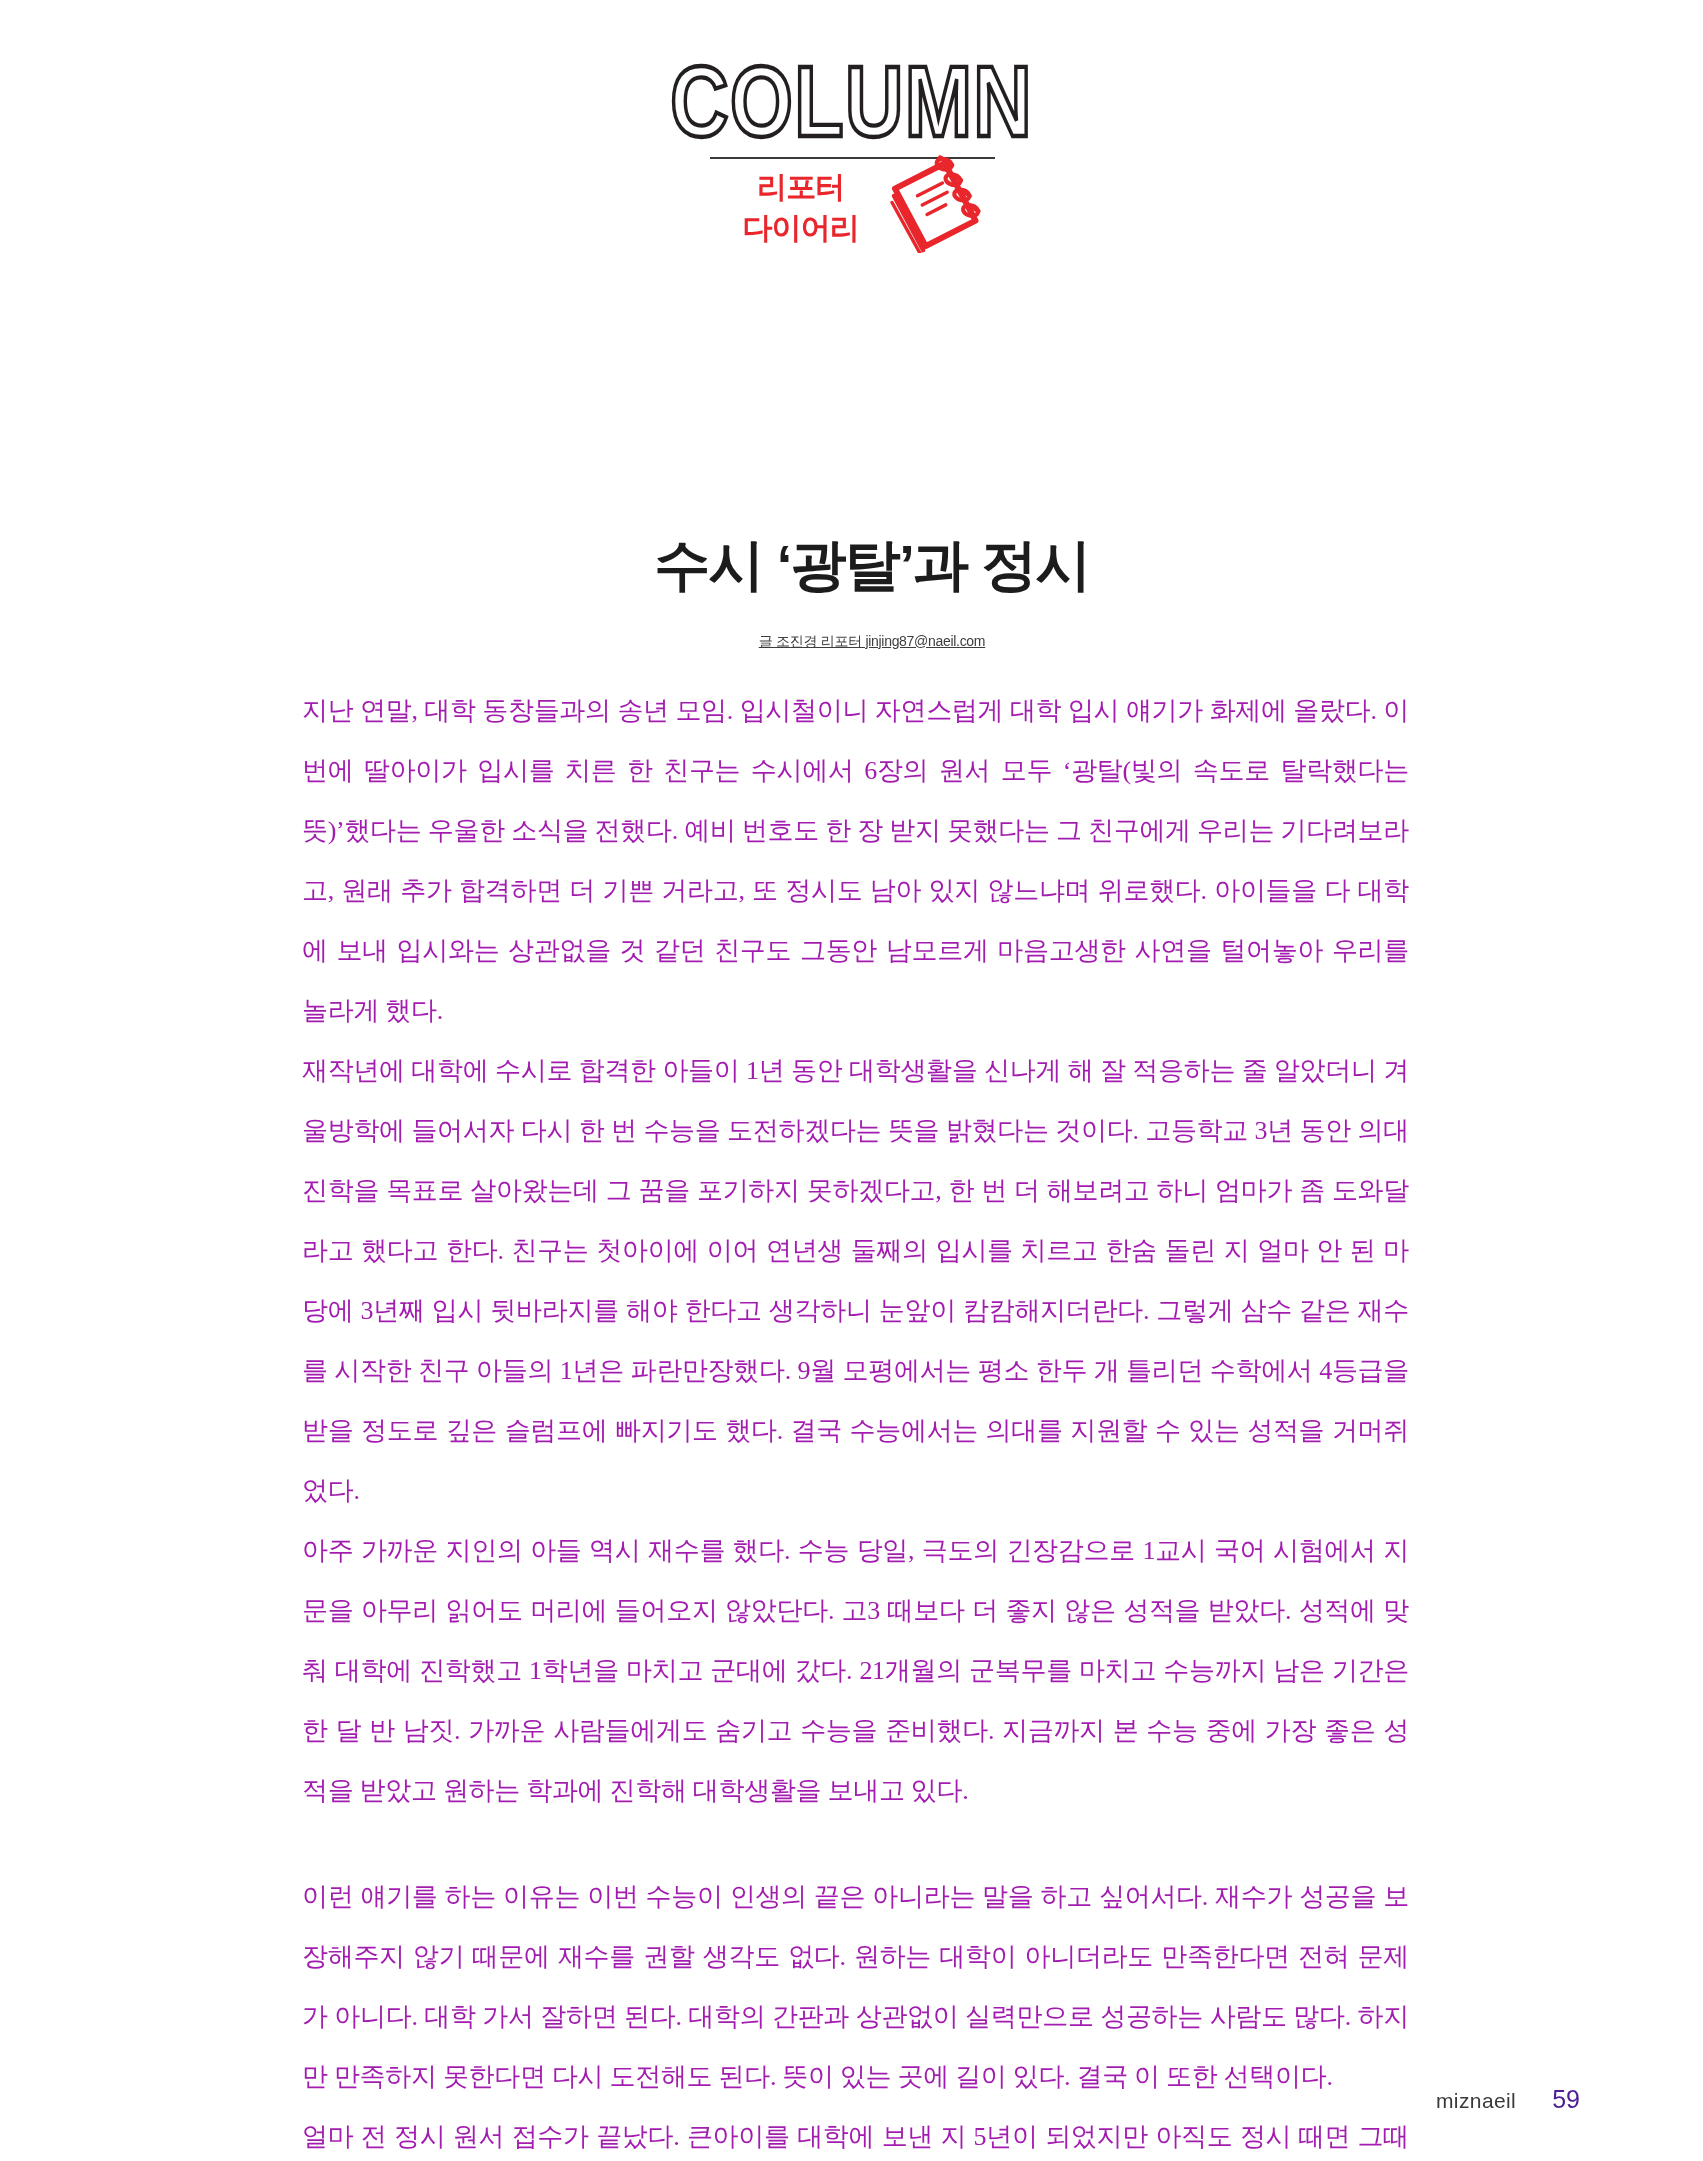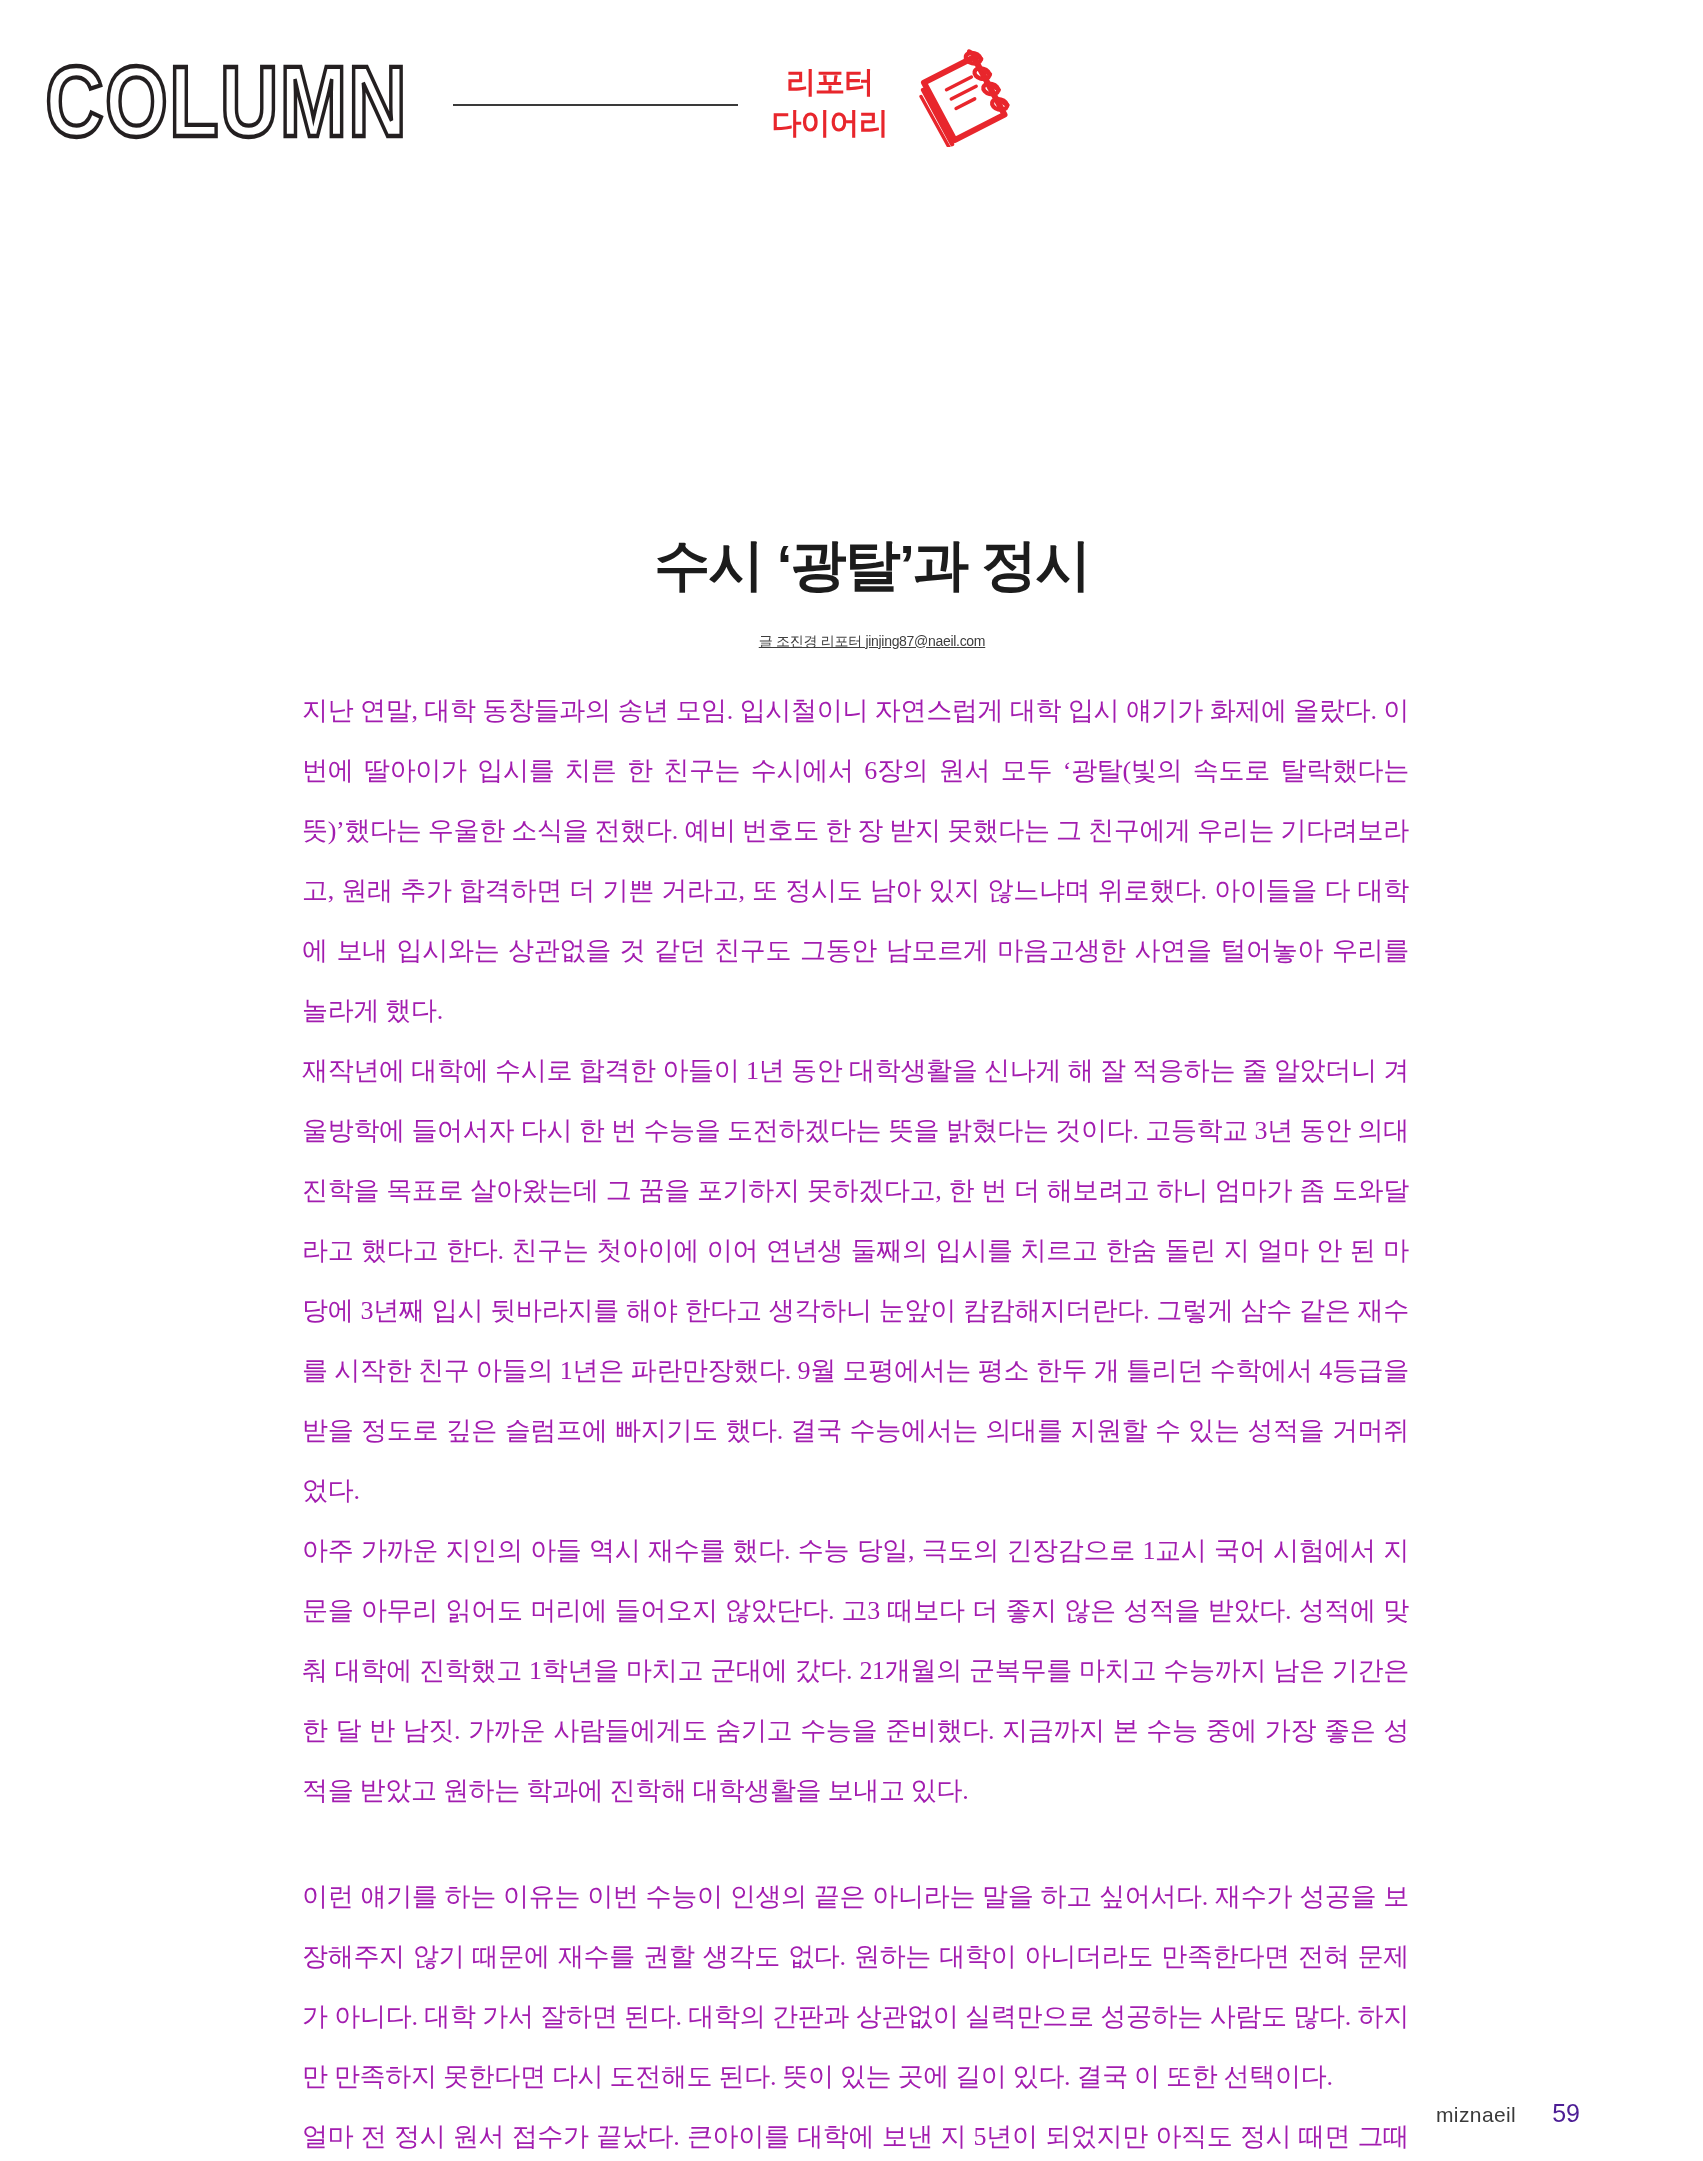--- a/index.html
+++ b/index.html
@@ -23,21 +23,21 @@
     background: #ffffff;
   }
 
   
   .masthead {
     position: absolute;
     top: 53px;
     left: 0;
     width: 100%;
     display: flex;
-    flex-direction: row;
+    flex-direction: column;
     align-items: center;
   }
   .masthead-word {
     font-family: "Liberation Sans Narrow", "Liberation Sans", sans-serif;
     font-size: 101px;
     line-height: 0.96;
     letter-spacing: 1.7px;
     font-weight: 700;
     color: #ffffff;
     -webkit-text-stroke: 4.3px #231f20;
@@ -148,21 +148,21 @@
     font-weight: 700;
     font-size: 17px;
     line-height: 1;
     color: #1b1b1b;
   }
 
   
   .footer {
     position: absolute;
     right: 124px;
-    bottom: 33px;
+    bottom: 47px;
     display: flex;
     align-items: baseline;
     gap: 36px;
   }
   .footer-brand {
     font-family: "Liberation Sans", sans-serif;
     font-size: 21px;
     letter-spacing: 0.4px;
     color: #3a3a3a;
   }

